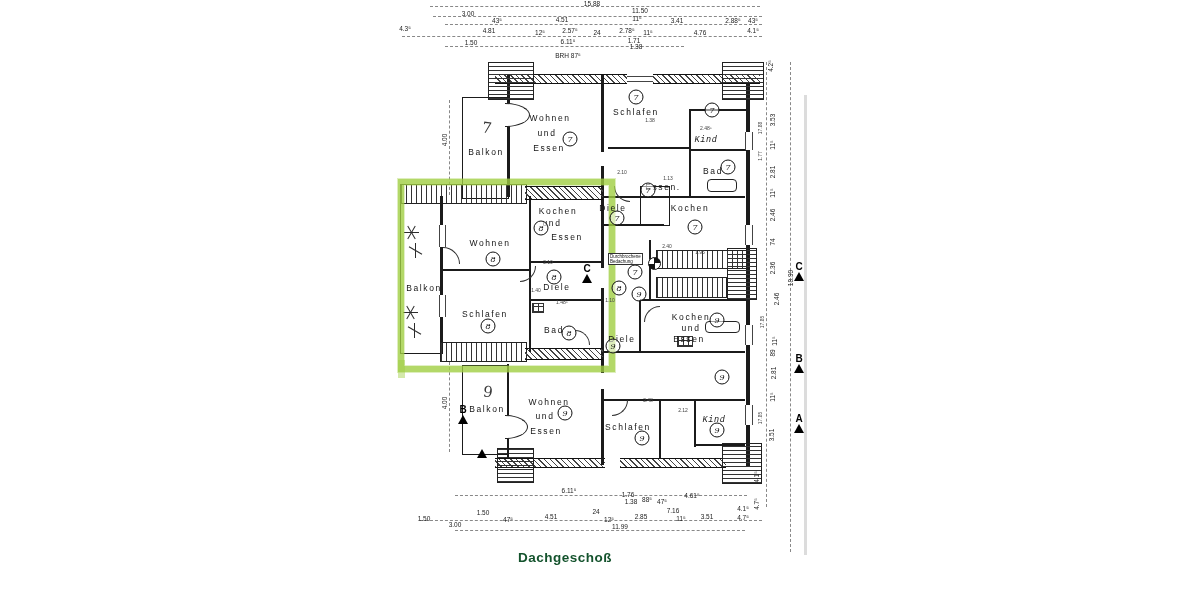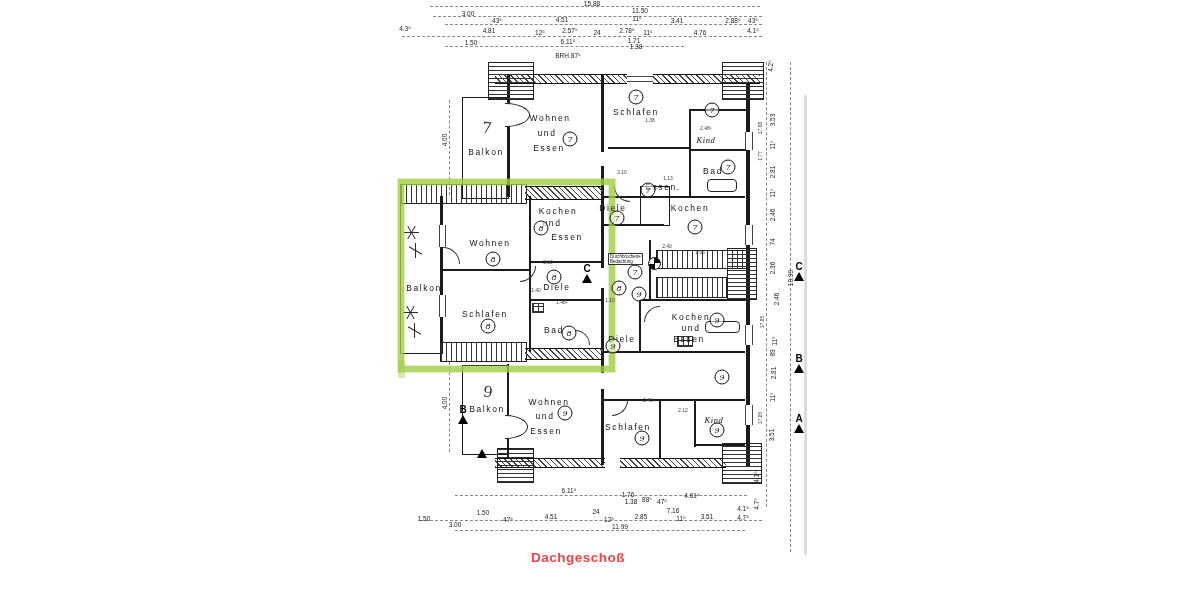--- a/index.html
+++ b/index.html
@@ -29,21 +29,21 @@
                    repeating-linear-gradient(0deg,#333 0 1px,transparent 1px 5px);}
   .vent{position:absolute;width:11px;height:11px;border-radius:50%;border:1px solid #111;z-index:2;
         background:conic-gradient(#111 0 90deg,#fff 90deg 180deg,#111 180deg 270deg,#fff 270deg 360deg);}
   .sp  {position:absolute;width:15px;height:1px;background:#2c2c2c;z-index:2;}
   .dl  {position:absolute;height:0;border-top:1px dashed #888;z-index:1;}
   .dlv {position:absolute;width:0;border-left:1px dashed #888;z-index:1;}
 
   
   .room{position:absolute;transform:translate(-50%,-50%);font-size:8.5px;letter-spacing:1.6px;
         color:#141414;white-space:nowrap;z-index:7;}
-  .it  {font-style:italic;font-family:Liberation Serif, serif;letter-spacing:.6px;}
+  .it  {font-style:italic;font-family:Liberation Mono, monospace;letter-spacing:.6px;}
   .circ{position:absolute;transform:translate(-50%,-50%);width:13px;height:13px;border:1px solid #111;
         border-radius:50%;font:italic 8px "DejaVu Serif",serif;display:flex;align-items:center;
         justify-content:center;color:#111;background:rgba(255,255,255,.55);z-index:7;}
   .dim {position:absolute;transform:translate(-50%,-50%);font-size:6.5px;color:#222;
         white-space:nowrap;z-index:7;font-family:"Liberation Sans",sans-serif;}
   .rot {transform:translate(-50%,-50%) rotate(-90deg);}
   .sm  {font-size:5px;color:#444;}
   .hand{position:absolute;transform:translate(-50%,-50%) rotate(8deg);
         font:300 15px "DejaVu Serif",serif;color:#3a3a3a;z-index:7;}
   .mk  {position:absolute;transform:translate(-50%,-50%);font:bold 10px "Liberation Sans",sans-serif;
@@ -53,22 +53,22 @@
   .note{position:absolute;font-size:4.5px;line-height:5px;color:#111;background:#fff;
         border:.5px solid #333;padding:0 1px;z-index:7;white-space:nowrap;}
 
   #hl{position:absolute;left:398px;top:179px;width:205px;height:181px;z-index:5;
       border:6px solid rgba(160,206,66,.8);
       box-shadow:0 0 0 1px rgba(160,206,66,.35), inset 0 0 0 1px rgba(160,206,66,.3);}
   #hl-tail{position:absolute;left:398px;top:360px;width:7px;height:18px;
       background:rgba(160,206,66,.45);z-index:5;}
   #scan-edge{position:absolute;left:804px;top:95px;width:3px;height:460px;background:#dcdcdc;z-index:0;}
 
-  #title{position:absolute;left:578px;top:557px;transform:translate(-50%,-50%);
-      font:bold 13.5px "Liberation Sans",sans-serif;letter-spacing:.5px;color:#ef4444;z-index:7;}
+  #title{position:absolute;left:565px;top:557px;transform:translate(-50%,-50%);
+      font:bold 13.5px "Liberation Sans",sans-serif;letter-spacing:.5px;color:#14532d;z-index:7;}
 </style>
 </head>
 <body>
 
 <div id="plan">
 
   <div id="scan-edge"></div>
 
   <div class="dl" style="left:430px;top:6px;width:330px;"></div>
   <div class="dl" style="left:433px;top:16px;width:329px;"></div>

